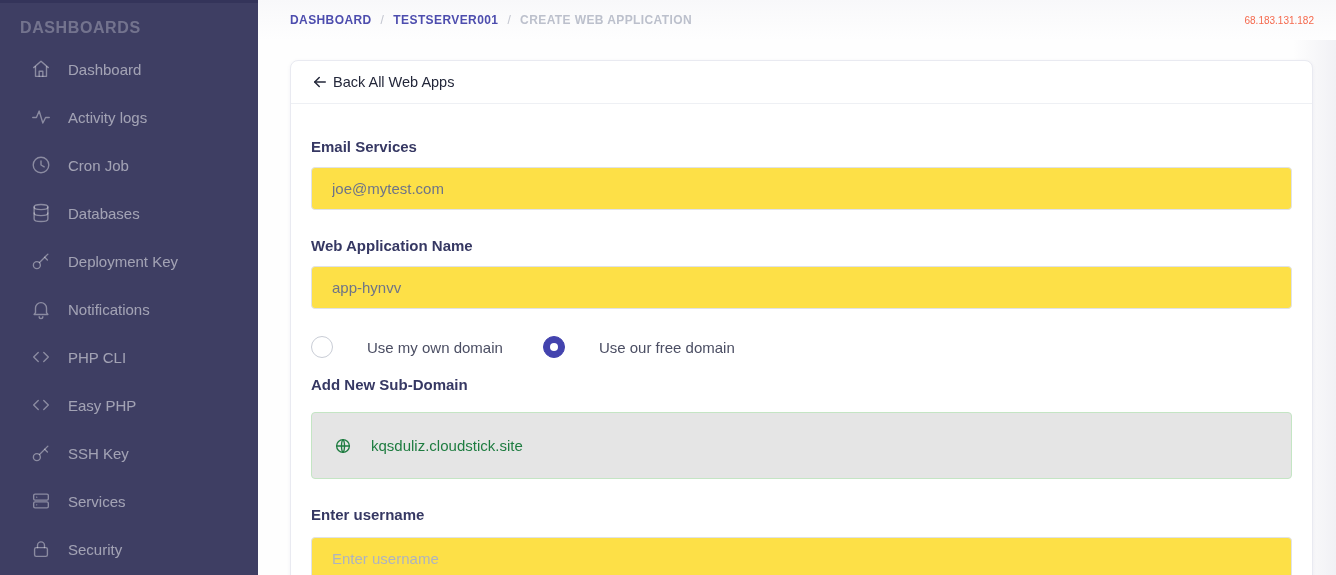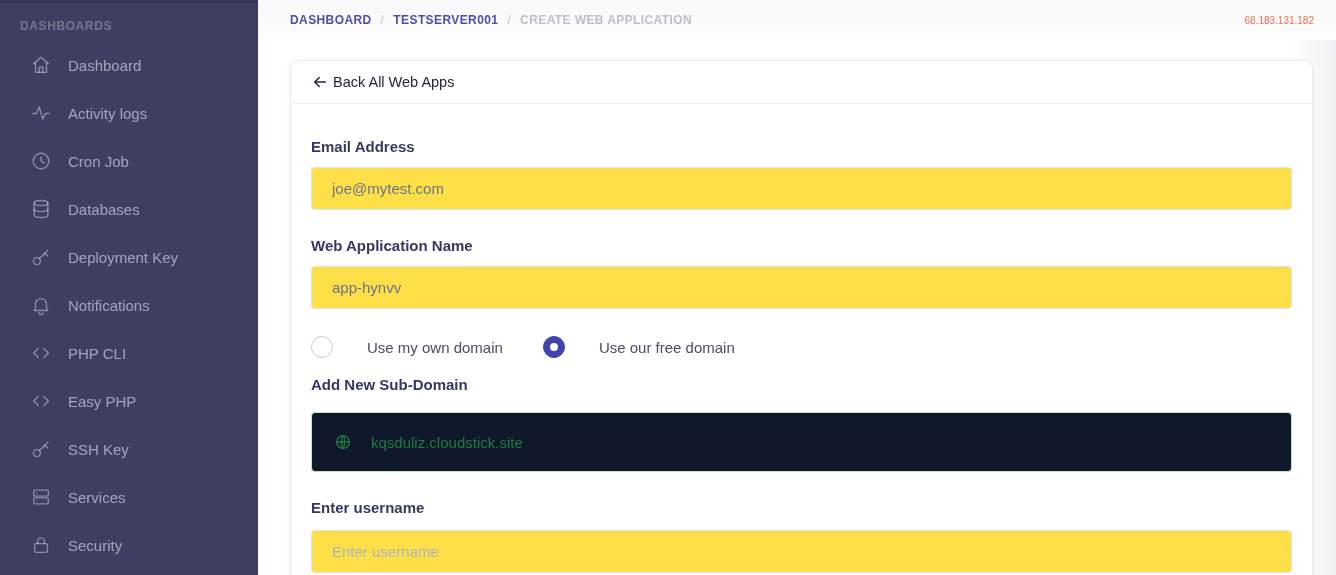--- a/index.html
+++ b/index.html
@@ -11,21 +11,21 @@
   }
 
   
   .sidebar {
     width:258px; min-width:258px; height:575px;
     background:#3e3e63;
     border-top:3px solid #34345a;
   }
   .sidebar-title {
     padding:16px 0 0 20px;
-    font-size:12px; letter-spacing:.6px;
+    font-size:16px; letter-spacing:.6px;
     color:rgba(255,255,255,.28);
     font-weight:600;
   }
   .nav { margin-top:8px; }
   .nav-item {
     height:48px; display:flex; align-items:center;
     padding-left:30px; cursor:pointer;
     color:rgba(255,255,255,.40);
   }
   .nav-item .nav-icon { width:22px; height:22px; display:flex; }
@@ -104,22 +104,22 @@
     background:#4343ae; border-color:#4343ae;
   }
   .radio-option.checked .radio-circle::after {
     content:""; width:8px; height:8px; border-radius:50%; background:#fff;
   }
   .radio-label { font-size:15px; color:#4b4e63; }
 
   
   .subdomain-box {
     margin-top:19px;
-    height:60px; display:flex; align-items:center;
-    background:#0f172a; border:1px solid #c4e5c4; border-radius:4px;
+    height:67px; display:flex; align-items:center;
+    background:#e5e5e5; border:1px solid #c4e5c4; border-radius:4px;
     padding:0 22px; gap:19px;
     color:#1e7c40;
   }
   .subdomain-box svg { width:18px; height:18px; }
   .subdomain-text { font-size:15px; color:#1e7c40; }
 </style>
 </head>
 <body>
 
 <aside class="sidebar">
@@ -266,21 +266,21 @@
               <path d="m11 6-6 6 6 6"></path>
             </svg>
         </span>
         <span>Back All Web Apps</span>
       </a>
     </div>
 
     <div class="card-body">
 
       <div class="form-group">
-        <div class="form-label">Email Address</div>
+        <div class="form-label">Email Services</div>
         <input class="text-input" type="text" value="joe@mytest.com" style="">
       </div>
 
       <div class="form-group">
         <div class="form-label">Web Application Name</div>
         <input class="text-input" type="text" value="app-hynvv" style="">
       </div>
 
       <div>
         <div class="radio-row">

